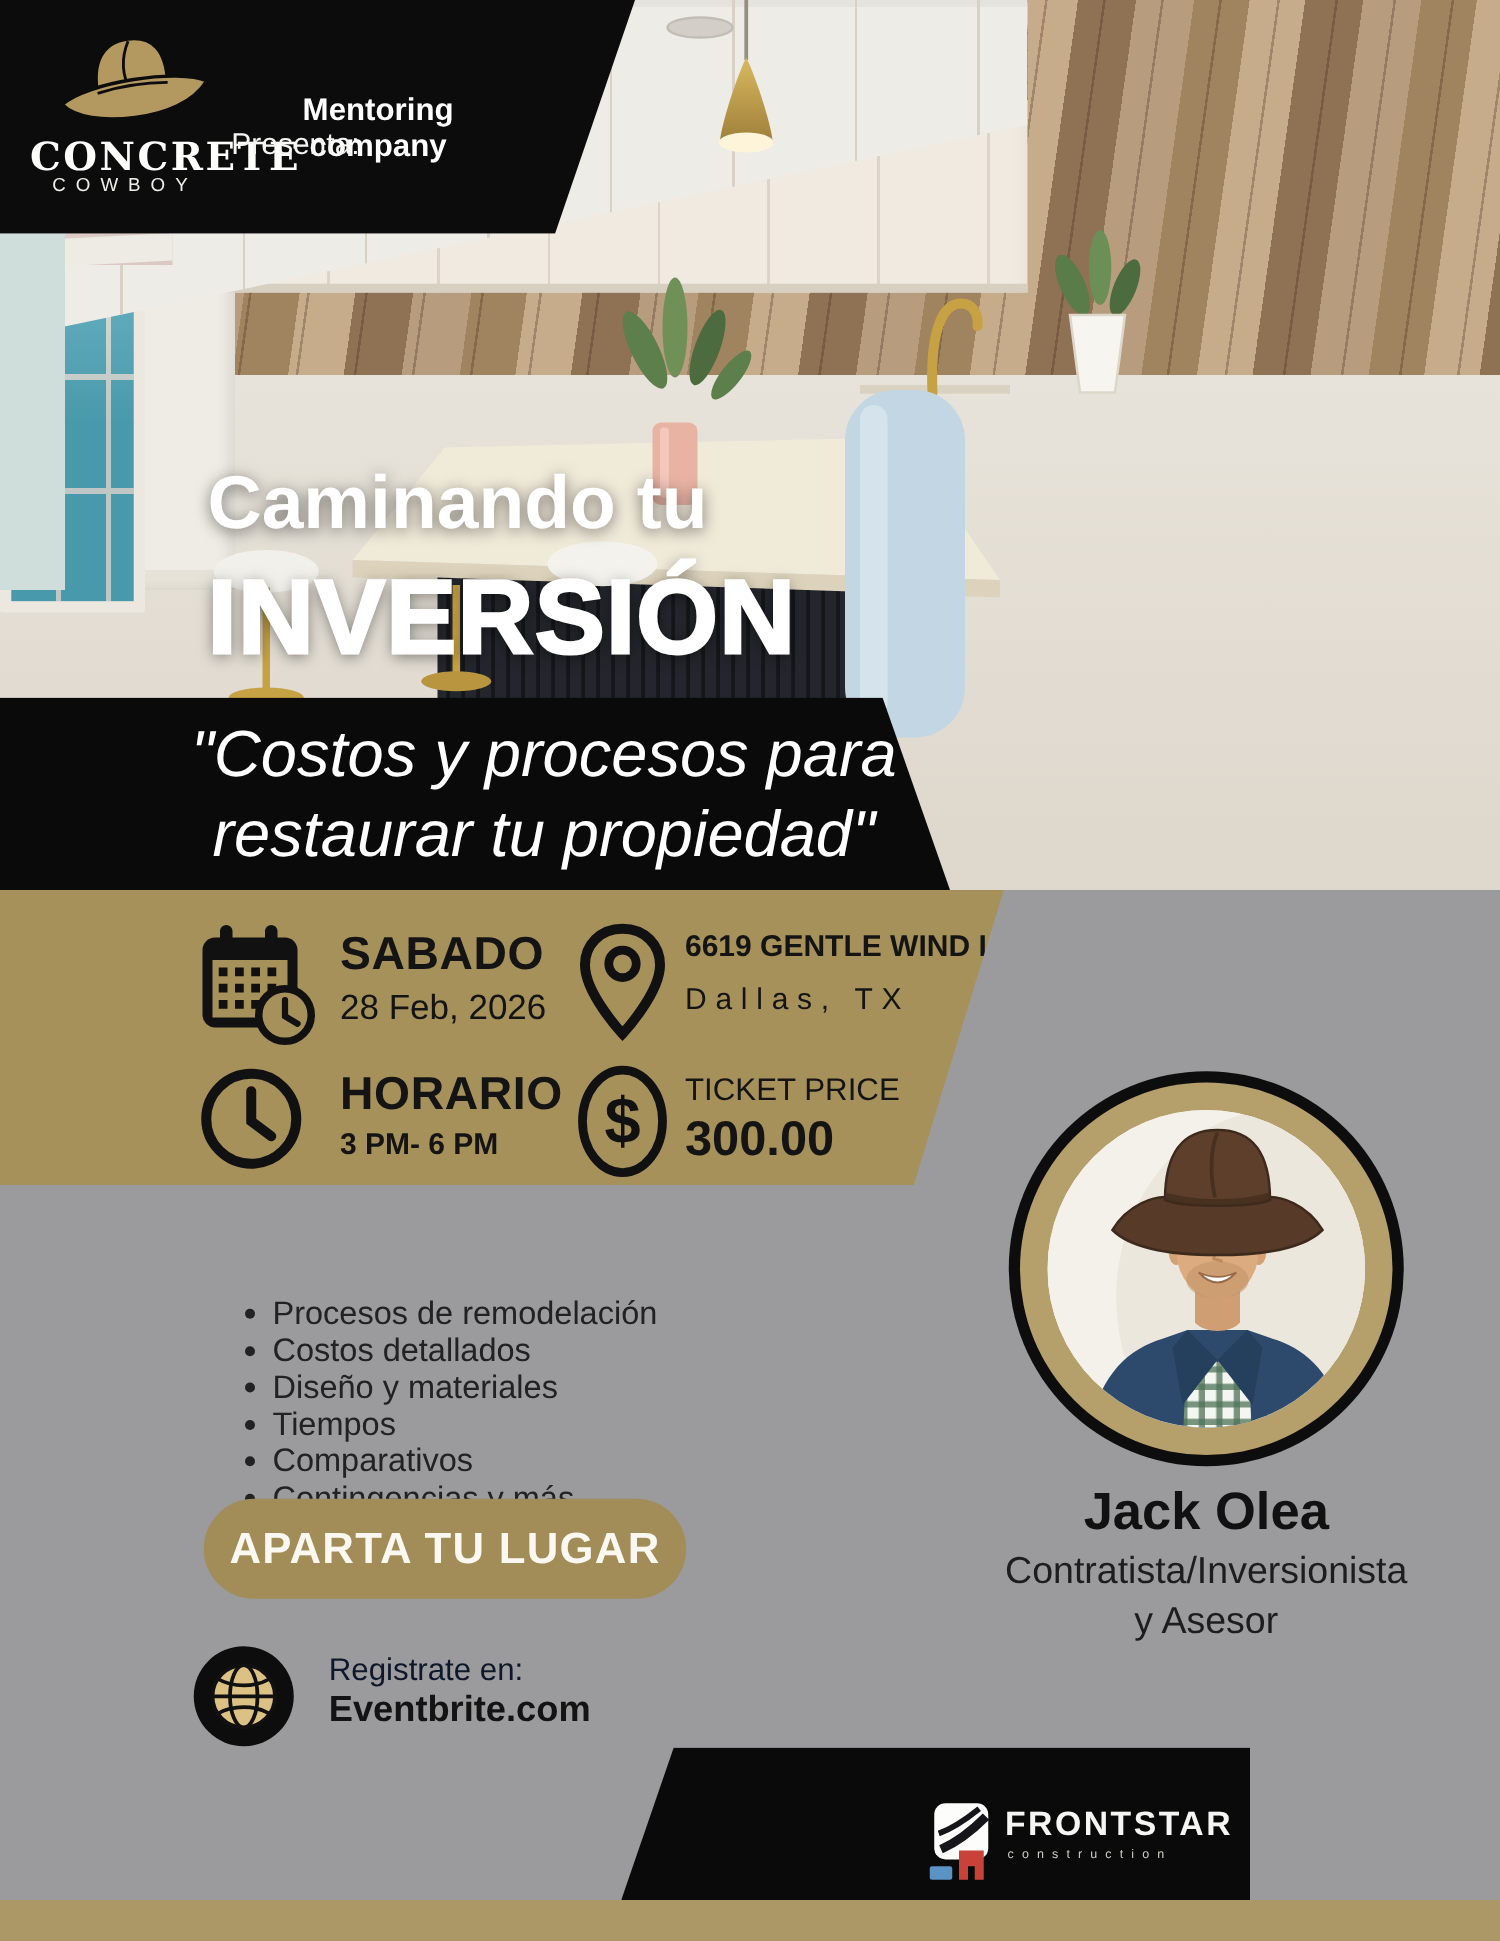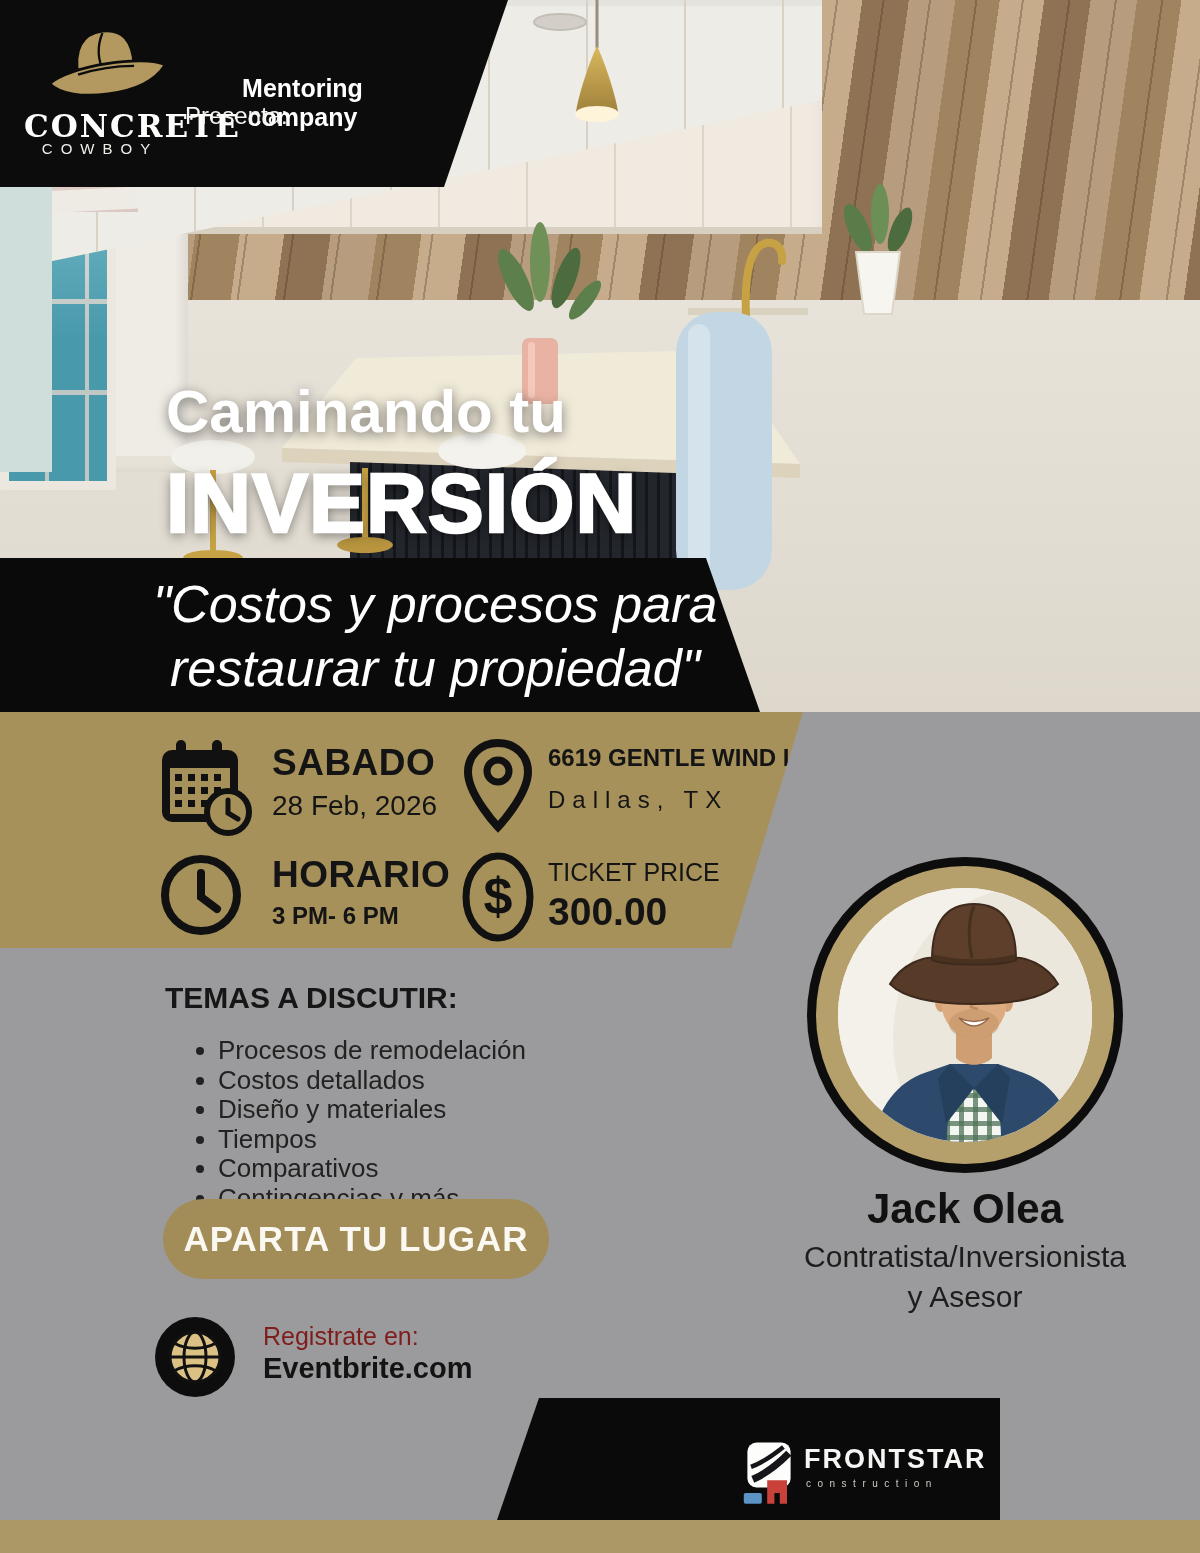--- a/index.html
+++ b/index.html
@@ -48,21 +48,21 @@
      box-shadow:inset 2px 0 0 #dcd5c7, inset 0 -8px 0 #e0dacd;}
   .ph-alcove{position:absolute;left:1010;top:232;width:138px;height:212px;
      background:linear-gradient(160deg,#ead9d3,#dbc8c2);}
   .ph-alcove::after{content:"";position:absolute;left:0;bottom:0;width:138px;height:22px;background:#eeebe4;transform:skewY(-3deg);}
   .ph-vent{position:absolute;left:1095;top:398;width:38px;height:20px;background:#d8cdc6;border:2px solid #cbbeb6;}
   .ph-striptop{position:absolute;left:1148;top:0;width:52px;height:240px;background:#ebe4d7;box-shadow:inset 3px 0 0 #ddd5c6;}
   .ph-stripbot{position:absolute;left:1148;top:240;width:52px;height:472px;background:#cfdeda;}
   .photo-svg{position:absolute;left:0;top:0;z-index:2;}
 
   
-  .hero-title{position:absolute;left:166px;top:380px;z-index:4;color:#fff;
+  .hero-title{position:absolute;left:166px;top:370px;z-index:4;color:#fff;
      text-shadow:0 3px 12px rgba(0,0,0,.5);}
   .hero-title .t1{font-size:60px;line-height:64px;font-weight:700;}
   .hero-title .t2{font-size:84px;line-height:94px;font-weight:700;-webkit-text-stroke:2.5px #fff;letter-spacing:1px;margin-top:12px;}
 
   
   .quote-band{position:absolute;left:0;top:558px;width:1200px;height:154px;z-index:5;background:#0a0a0a;
      clip-path:polygon(0 0,706px 0,760px 154px,0 154px);}
   .quote-band .q{position:absolute;left:130px;top:14px;width:610px;text-align:center;color:#fff;
      font-style:italic;font-size:52px;line-height:64px;}
 
@@ -96,21 +96,21 @@
   .topics-ul li::before{content:"";position:absolute;left:-22px;top:11px;width:8px;height:8px;border-radius:50%;background:#222;}
 
   
   .cta-btn{position:absolute;left:163px;top:1199px;width:386px;height:80px;border:none;border-radius:42px;
      background:#a28d58;color:#faf8f1;font-family:"Liberation Sans",sans-serif;
      font-size:35px;font-weight:700;letter-spacing:1px;cursor:pointer;}
 
   
   .globe-wrap{position:absolute;left:155px;top:1317px;width:80px;height:80px;border-radius:50%;background:#0d0d0d;
      display:flex;align-items:center;justify-content:center;}
-  .reg1{position:absolute;left:263px;top:1322px;font-size:25px;color:#7f1d1d;}
+  .reg1{position:absolute;left:263px;top:1322px;font-size:25px;color:#0f172a;}
   .reg2{position:absolute;left:263px;top:1352px;font-size:29px;font-weight:700;color:#131313;cursor:pointer;}
 
   
   .spk-circle{position:absolute;left:807px;top:857px;width:316px;height:316px;border-radius:50%;background:#0d0d0d;z-index:3;}
   .spk-gold{position:absolute;inset:9px;border-radius:50%;background:#b59f6b;}
   .spk-photo{position:absolute;inset:22px;border-radius:50%;background:#f4f1ea;overflow:hidden;}
   .spk-name{position:absolute;left:780px;top:1185px;width:370px;text-align:center;
      font-size:42px;font-weight:700;color:#111;}
   .spk-role1{position:absolute;left:770px;top:1240px;width:390px;text-align:center;font-size:30px;color:#1d1d1d;}
   .spk-role2{position:absolute;left:770px;top:1280px;width:390px;text-align:center;font-size:30px;color:#1d1d1d;}
@@ -269,21 +269,20 @@
     <div class="gb lbl-tim" style="left:272px;top:190px;">3 PM- 6 PM</div>
 
     <svg class="gb" style="left:460px;top:138px;" width="76" height="94" viewBox="0 0 76 94">
       <ellipse cx="38" cy="47" rx="32" ry="41" fill="none" stroke="#111" stroke-width="7"></ellipse>
       <text x="38" y="64" text-anchor="middle" font-family="Liberation Sans, sans-serif" font-weight="bold" font-size="52" fill="#111">$</text>
     </svg>
     <div class="gb lbl-prc" style="left:548px;top:146px;text-align:right;">TICKET PRICE</div>
     <div class="gb lbl-val" style="left:548px;top:178px;">300.00</div>
   </div>
 
-  <div class="topics-h">TEMAS A DISCUTIR:</div>
   <ul class="topics-ul">
     <li>Procesos de remodelación</li>
     <li>Costos detallados</li>
     <li>Diseño y materiales</li>
     <li>Tiempos</li>
     <li>Comparativos</li>
     <li>Contingencias y más.</li>
   </ul>
 
   <button class="cta-btn">APARTA TU LUGAR</button>

